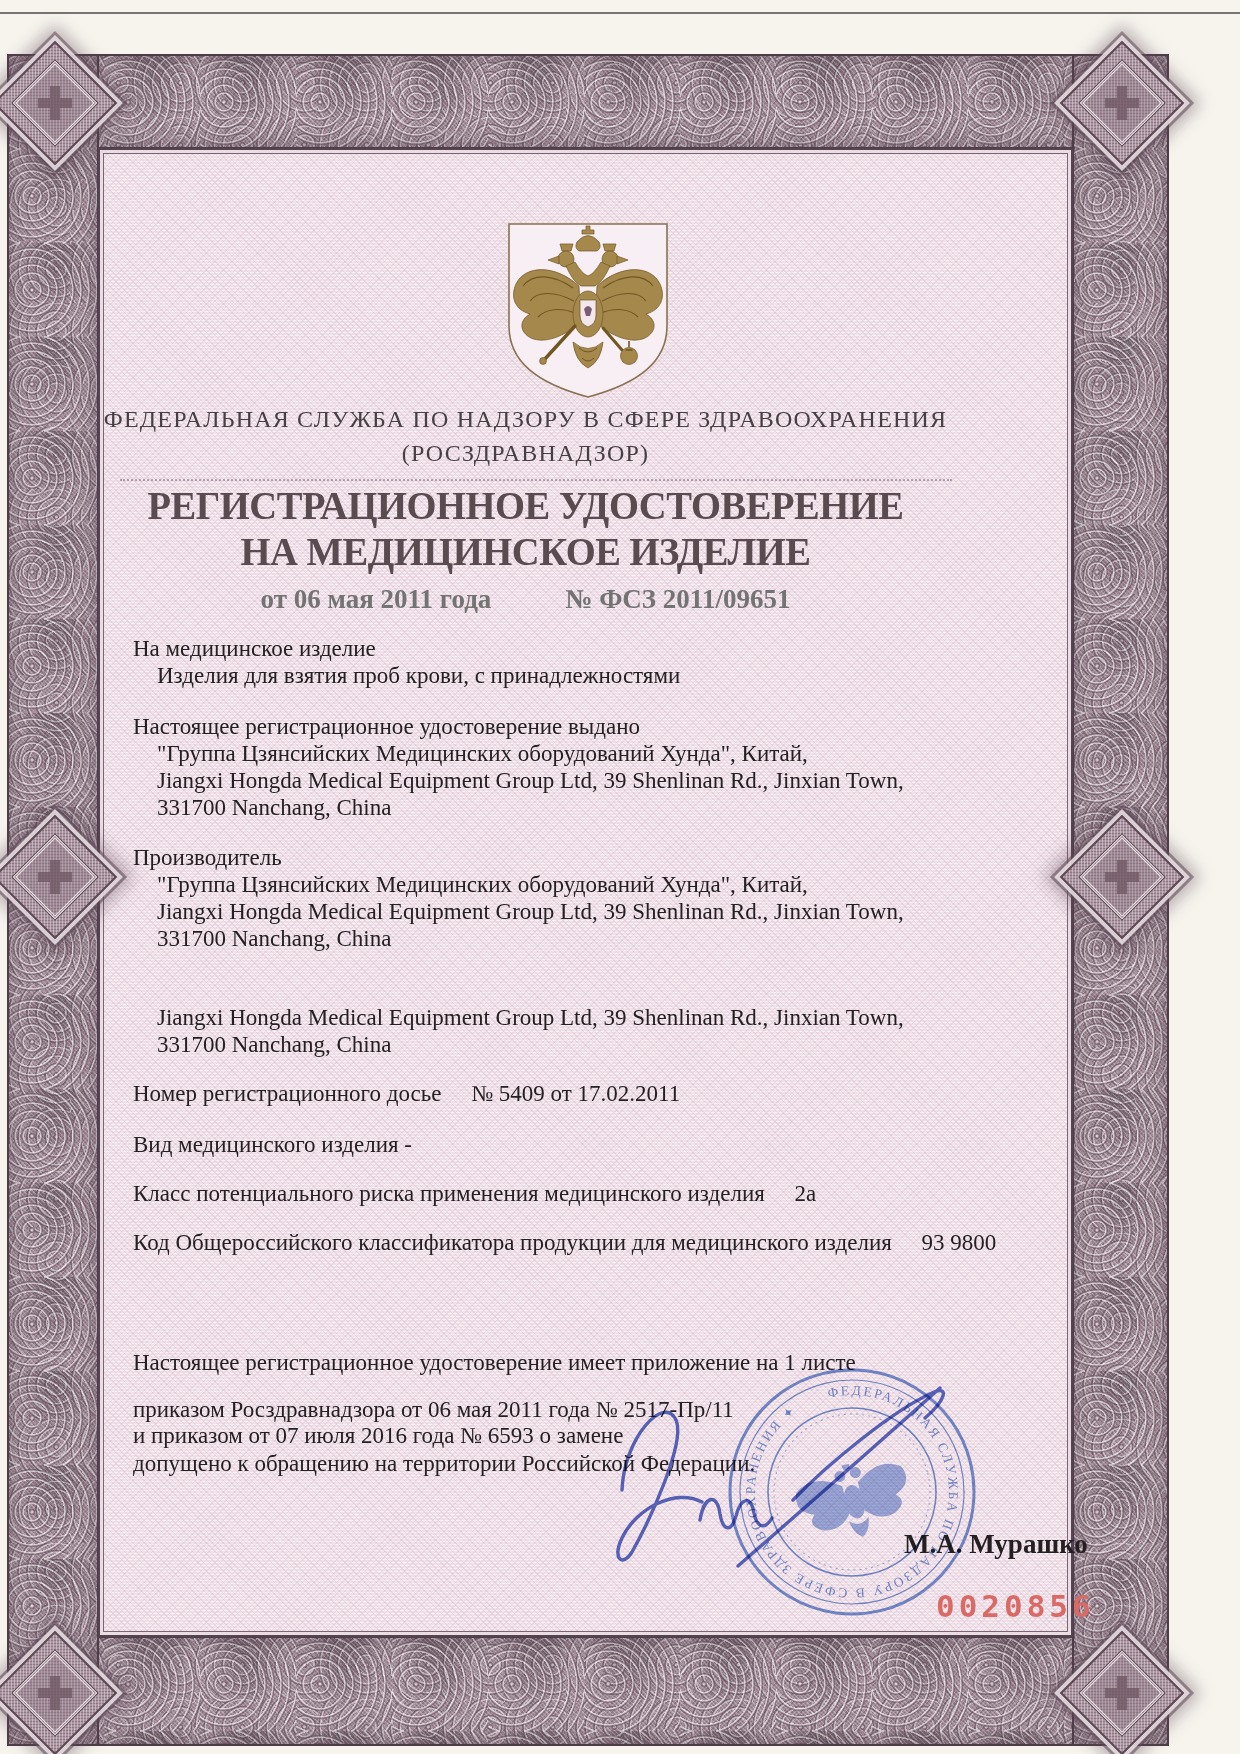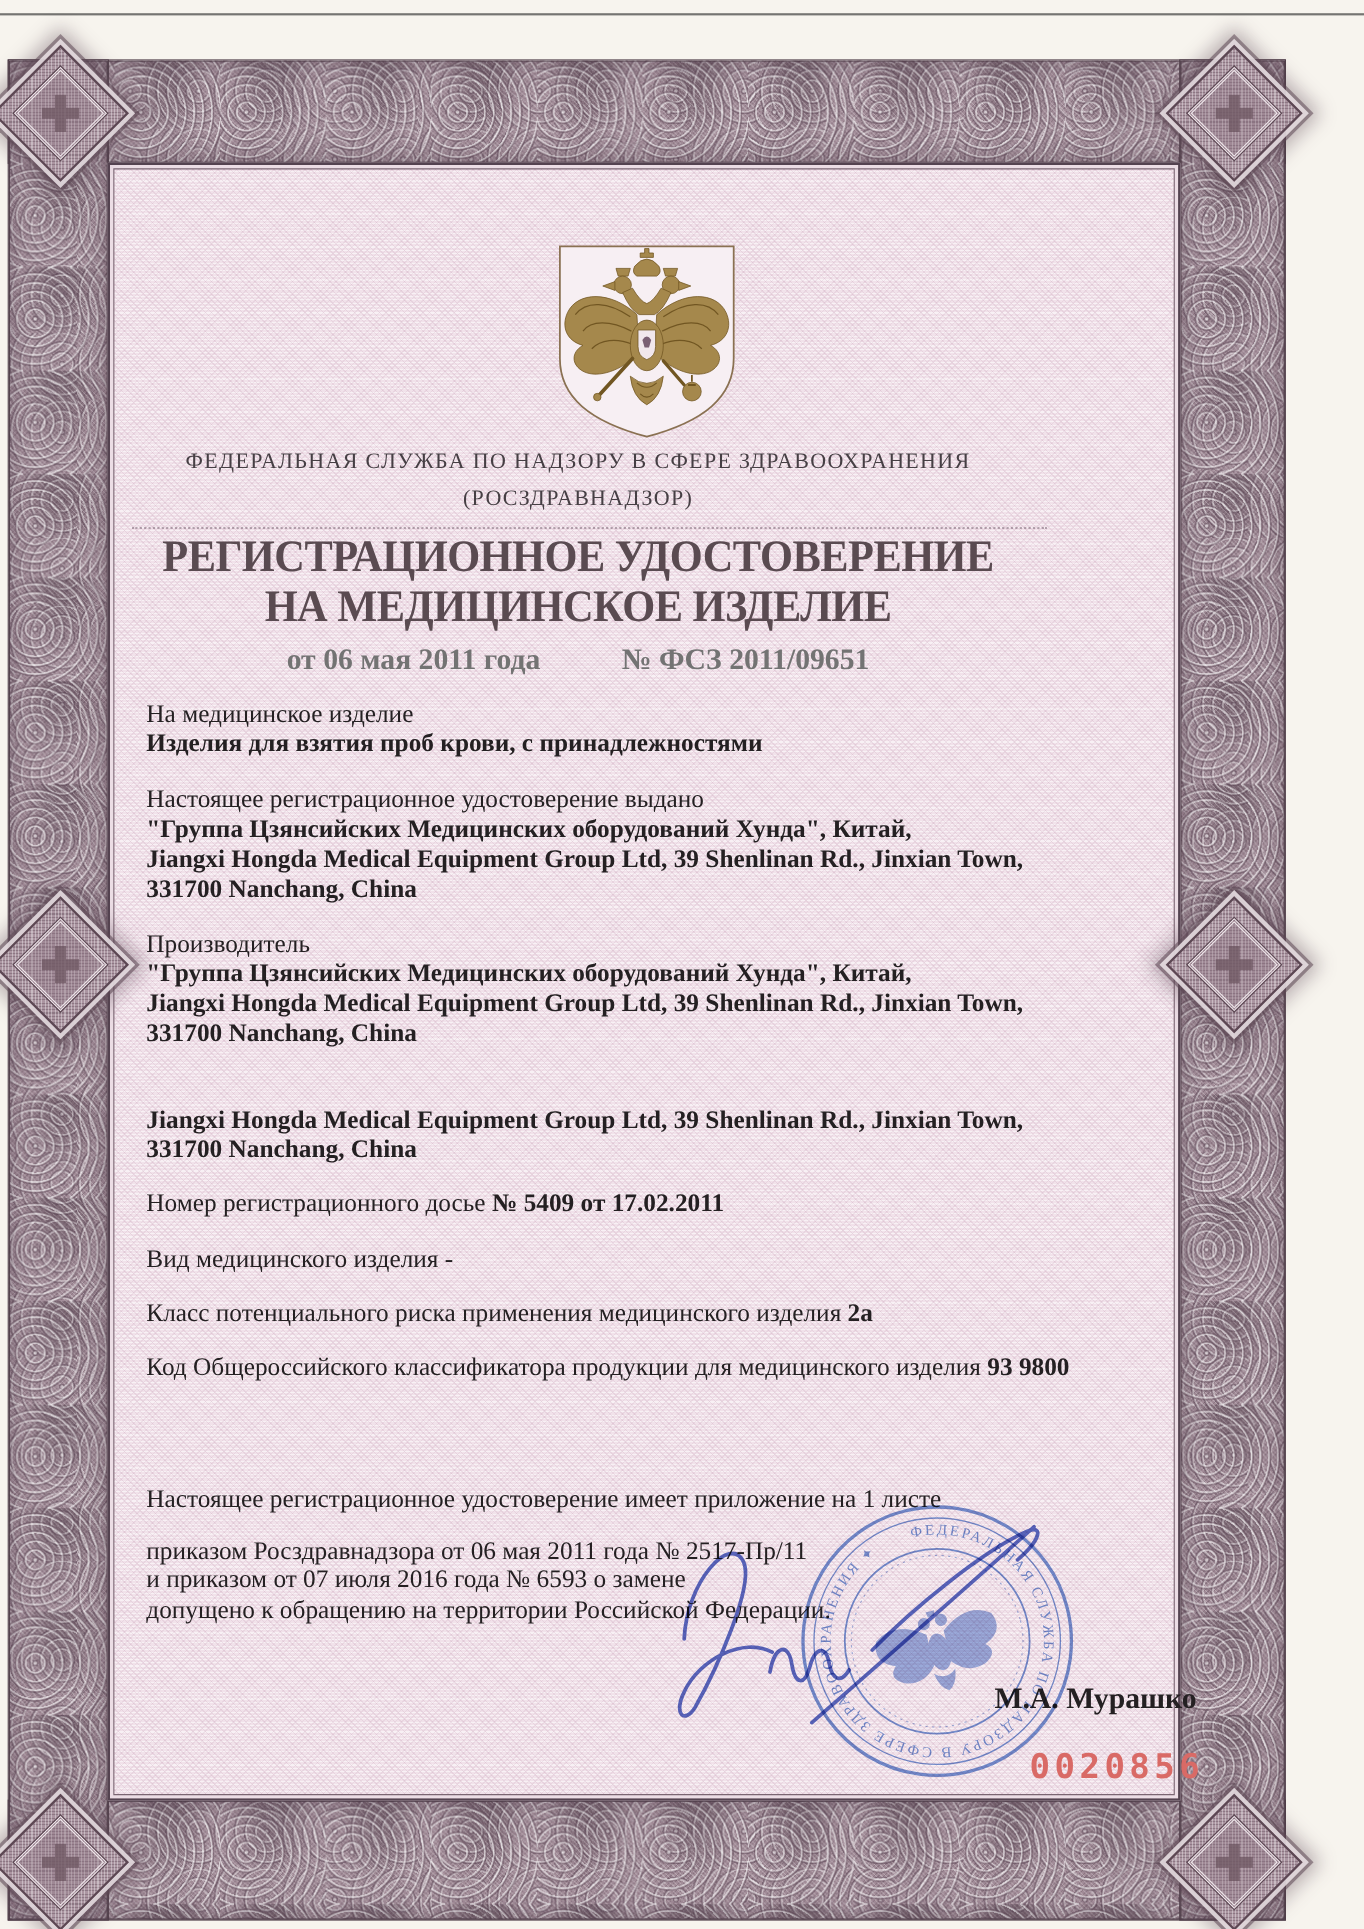--- a/index.html
+++ b/index.html
@@ -71,22 +71,22 @@
     border:2px solid #544350;
     box-shadow: inset 0 0 0 3px #ecdde5, inset 0 0 0 4px #7a6572;
     box-sizing:border-box;
     z-index:2;
   }
 
   
   .t{position:absolute;white-space:nowrap;color:#242022;font-size:23px;line-height:26px;z-index:3;}
   .center{left:98px;width:855px;text-align:center;}
   .left{left:133px;}
-  .bold{font-weight:bold;}
-  .agency{font-size:20px;letter-spacing:1.2px;color:#463f44;}
+  .bold{font-weight:normal;margin-left:24px;}
+  .agency{font-size:24px;letter-spacing:1.2px;color:#463f44;}
   .bigtitle{font-size:41px;font-weight:bold;color:#5a4b51;letter-spacing:-.5px;transform:scaleX(.94);}
   .daterow{display:flex;justify-content:center;gap:74px;font-size:27px;font-weight:bold;color:#737373;}
   .divider{position:absolute;left:120px;top:479px;width:832px;border-top:2px dotted rgba(122,101,114,.55);z-index:3;}
   .signer{font-size:27px;font-weight:bold;color:#242022;}
   .serial{
     position:absolute;left:936px;top:1588px;z-index:7;
     font-family:"DejaVu Sans Mono","Liberation Mono",monospace;
     font-size:31px;letter-spacing:4px;color:#d96a66;font-weight:bold;
   }
   svg{overflow:visible;}

